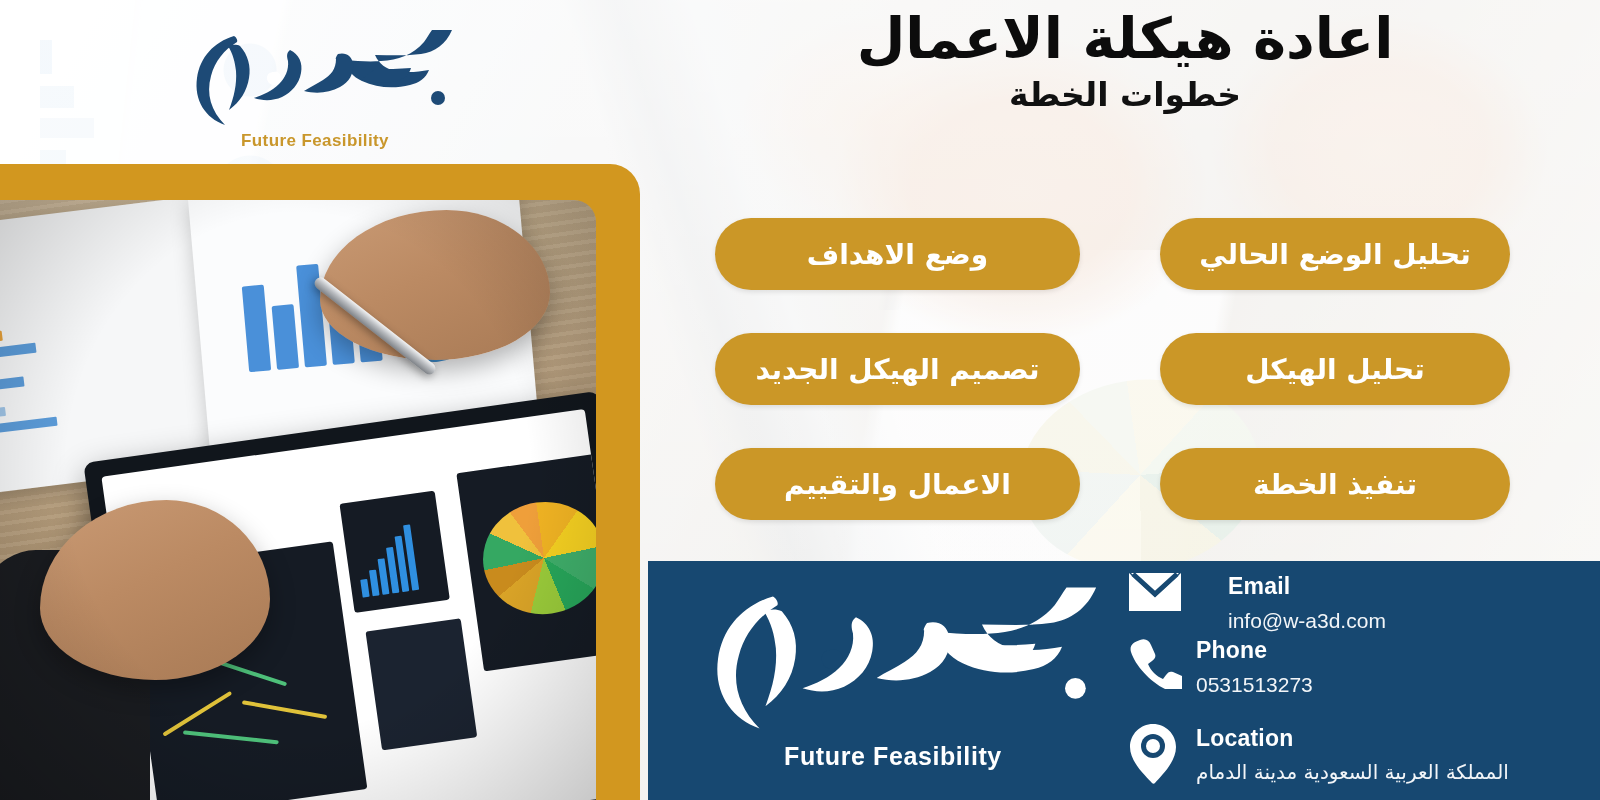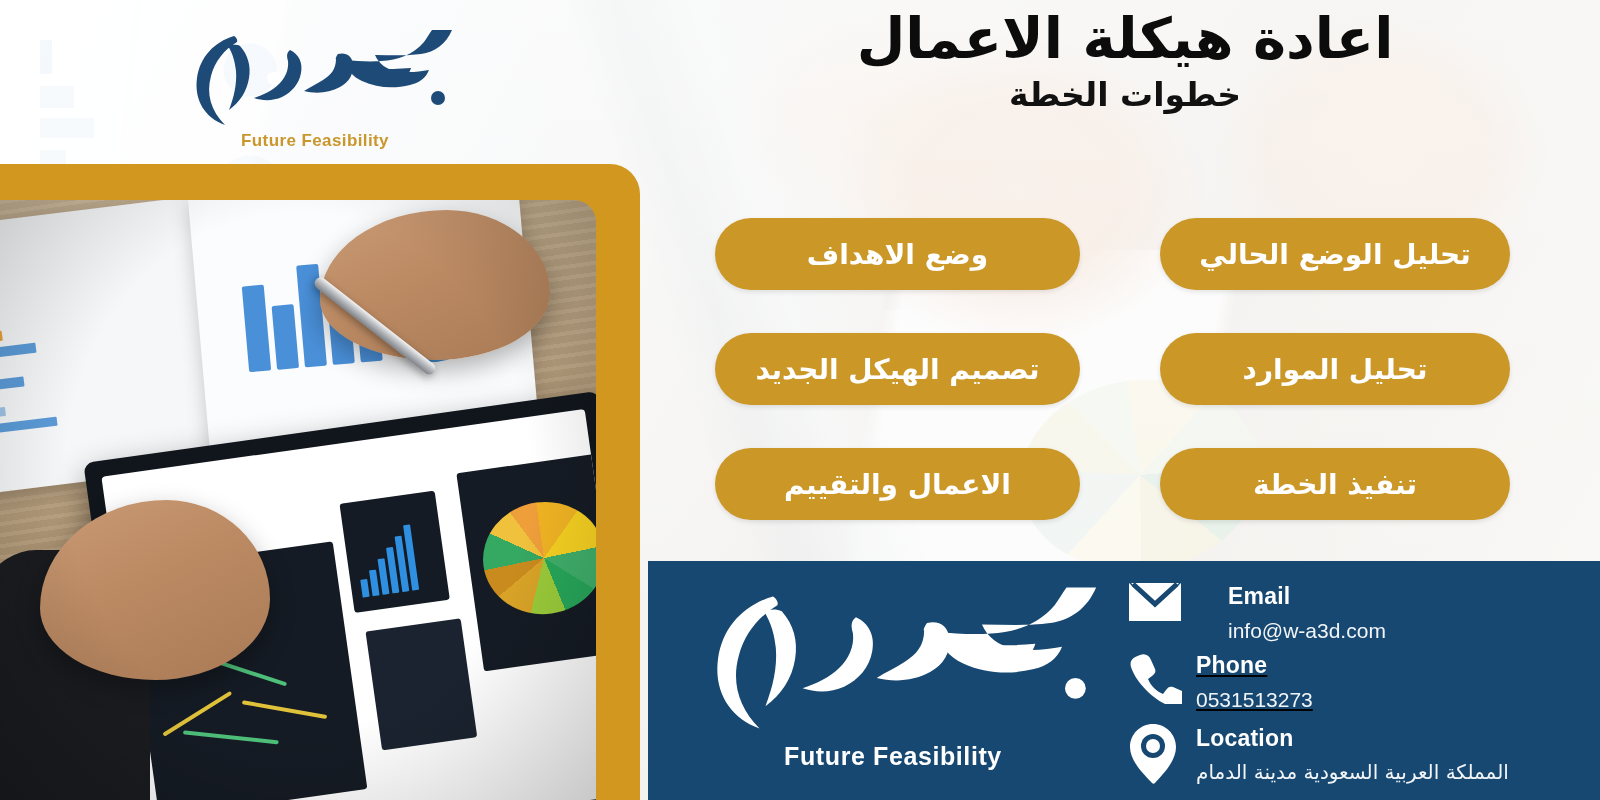--- a/index.html
+++ b/index.html
@@ -165,22 +165,22 @@
   .contact-bar{
     position:absolute;left:648px;top:561px;width:952px;height:239px;background:#174871;
   }
   .logo-bottom{position:absolute;left:20px;top:10px;width:450px;height:215px;text-align:center;}
   .logo-bottom .tagline{
     margin-top:2px;font-size:25px;font-weight:600;letter-spacing:.6px;color:#ffffff;
     font-family:"Liberation Sans",sans-serif;
   }
   .contact-list{position:absolute;left:480px;top:4px;width:460px;height:235px;}
   .c-item{position:absolute;left:0;width:460px;display:flex;align-items:flex-start;gap:14px;}
-  .c-item.i1{top:16px;gap:46px;}
-  .c-item.i2{top:85px;text-decoration:underline;}
+  .c-item.i1{top:6px;gap:46px;}
+  .c-item.i2{top:70px;}
   .c-item.i3{top:158px;}
   .c-ico{flex:0 0 54px;height:58px;position:relative;}
   .c-txt{padding-top:2px;}
   .c-label{
     font-size:23px;font-weight:800;color:#ffffff;line-height:1.15;
     font-family:"Liberation Sans",sans-serif;letter-spacing:.2px;
   }
   .c-value{
     font-size:21px;font-weight:400;color:#f2f5f8;line-height:1.3;margin-top:8px;
     font-family:"Liberation Sans",sans-serif;
@@ -282,21 +282,21 @@
     <h1 class="title">اعادة هيكلة الاعمال</h1>
     <div class="subtitle">خطوات الخطة</div>
   </div>
 
   <div class="steps">
     <div class="step-row r1">
       <div class="pill right">تحليل الوضع الحالي</div>
       <div class="pill left">وضع الاهداف</div>
     </div>
     <div class="step-row r2">
-      <div class="pill right">تحليل الموارد</div>
+      <div class="pill right">تحليل الهيكل</div>
       <div class="pill left">تصميم  الهيكل الجديد</div>
     </div>
     <div class="step-row r3">
       <div class="pill right">تنفيذ الخطة</div>
       <div class="pill left">الاعمال والتقييم</div>
     </div>
   </div>
 
   <div class="contact-bar">
 

